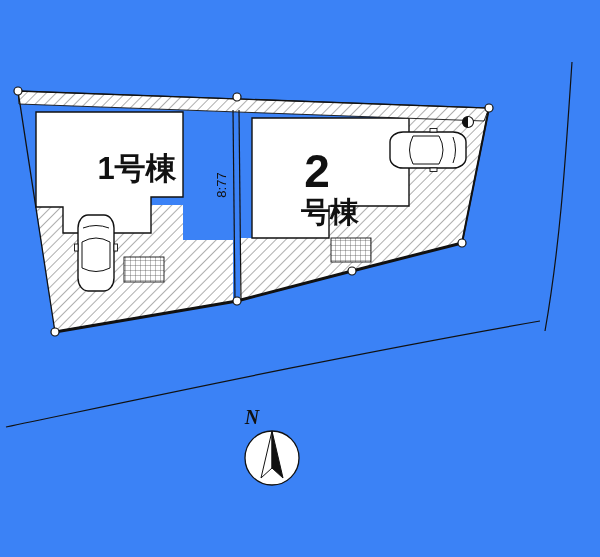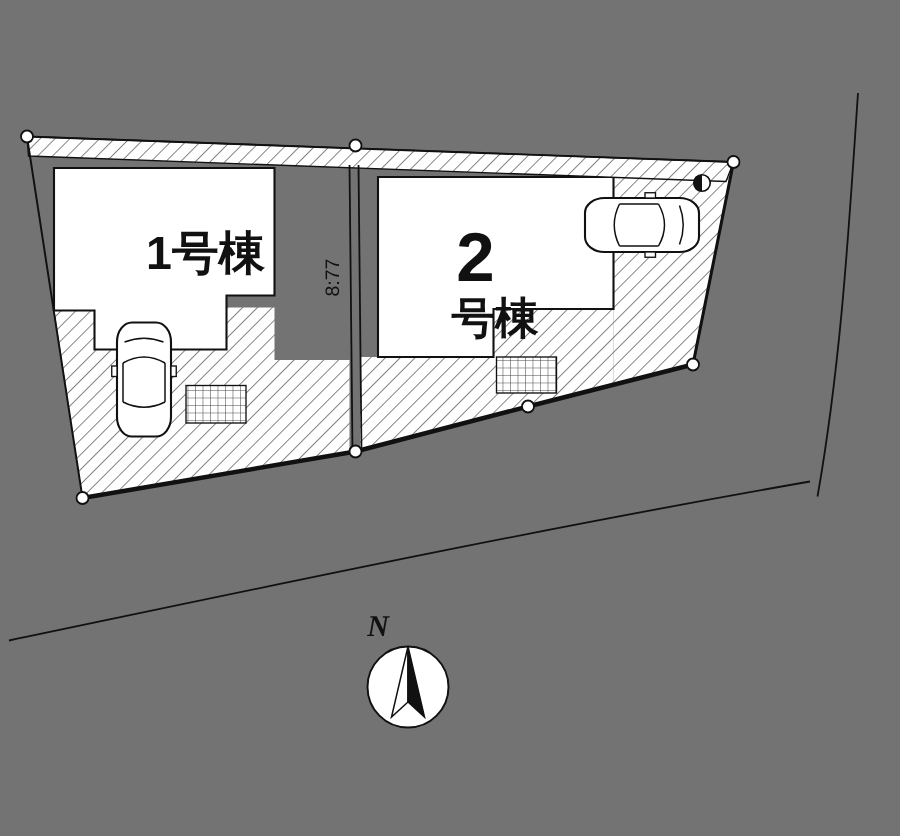--- a/index.html
+++ b/index.html
@@ -1,16 +1,16 @@
 <!DOCTYPE html>
 <html><head>
 <meta charset="utf-8">
 <style>
   html,body{margin:0;padding:0;background:#ffffff;}
-  .canvas{position:relative;width:600px;height:557px;background:#737373;overflow:hidden;}
+  .canvas{position:relative;width:600px;height:557px;background:#3b82f6;overflow:hidden;}
   svg{display:block;}
   text{font-family:"Liberation Sans","DejaVu Sans",sans-serif;fill:#111;}
   .lbl-lot1{font-size:31px;font-weight:bold;}
   .lbl-num{font-size:46px;font-weight:bold;}
   .lbl-suf{font-size:29px;font-weight:bold;}
   .dim{font-size:13px;}
   .north{font-size:20px;font-weight:bold;font-style:italic;font-family:"Liberation Serif","DejaVu Serif",serif;}
 </style>
 </head>
 <body>

